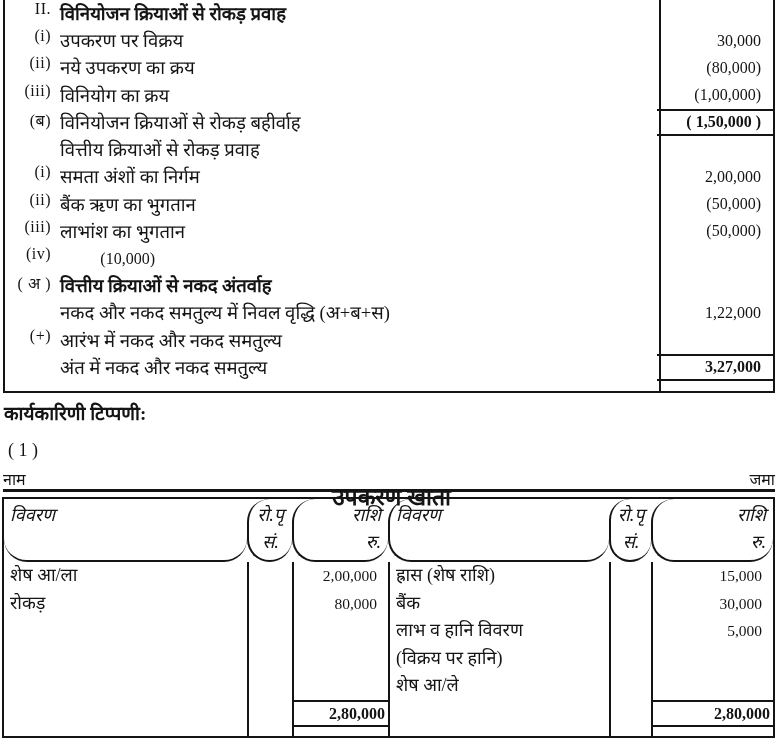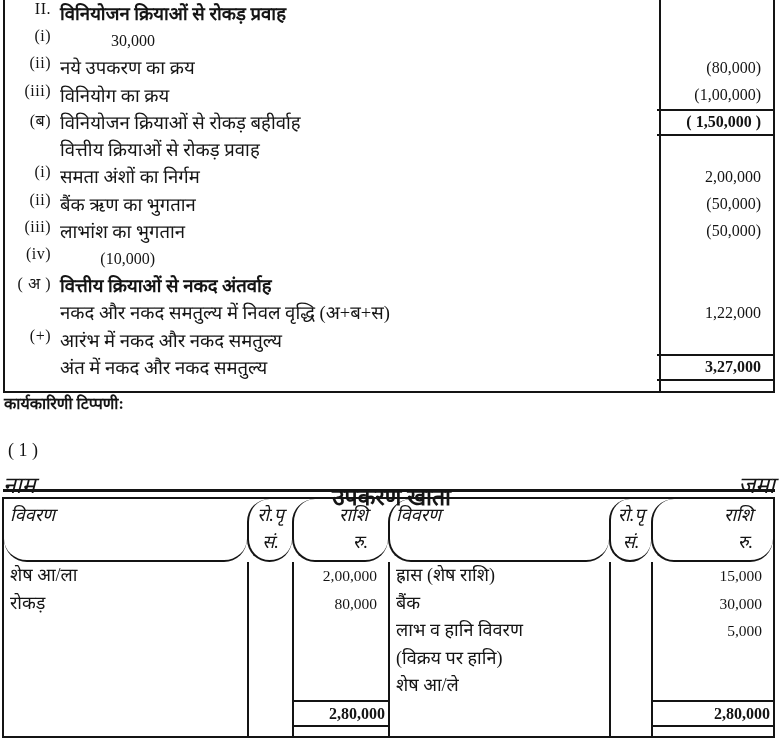--- a/index.html
+++ b/index.html
@@ -28,49 +28,49 @@
     flex:none; width:116px; height:100%;
     display:flex; align-items:center; justify-content:flex-end;
     padding-right:12px; font-size:16px;
   }
   .cf-amount.box { border-top:2px solid #141414; border-bottom:2px solid #141414; }
   .b { font-weight:bold; }
   .cf-spacer { flex:none; height:10px; }
 
   
   .notes-heading {
-    position:absolute; left:4px; top:392px;
-    font-size:16px; font-weight:bold; white-space:nowrap;
+    position:absolute; left:4px; top:400px;
+    font-size:19px; font-weight:bold; white-space:nowrap;
   }
   .note-line { position:absolute; left:0; top:440px; width:783px; height:26px; }
   .note-number { position:absolute; left:8px; top:0; font-size:18px; }
   .account-title {
     position:absolute; left:0; width:100%; text-align:center;
     font-size:23px; font-weight:bold;margin-top:40px;
   }
   .drcr-line {
     position:absolute; left:3px; top:468px; width:772px; height:24px;
     display:flex; justify-content:space-between; align-items:flex-start;
     border-bottom:3px solid #141414;
-    font-style:italic; font-size:23px;gap:28px;
+    font-size:16px;gap:28px;
   }
 
   
   .ledger {
     position:absolute; left:2px; top:497px; width:773px;
     border:2px solid #141414;
     display:grid;
     grid-template-columns:243px 45px 96px 221px 42px 1fr;
     grid-template-rows:63px repeat(5,27.5px) 27px 9px;
   }
   .lc { font-size:18px; padding:0 6px; overflow:hidden; white-space:nowrap; }
   .lc.vl { border-left:2px solid #141414; }
   .lc.hdr { border-bottom:2px solid #141414; font-style:italic; padding-top:3px;border-radius:23px; }
   .lc.hdr.mid { text-align:center; line-height:27px; }
-  .lc.hdr.amt { text-align:right; line-height:27px; padding-right:20px;font-style:italic; }
+  .lc.hdr.amt { text-align:right; line-height:27px; padding-right:7px;font-style:italic; }
   .lc.body-amt { text-align:right; font-size:15.5px; padding-right:11px; line-height:27px; }
   .lc.body-part { line-height:27px; }
   .lc.tot {
     border-top:2px solid #141414; border-bottom:2px solid #141414;
     font-weight:bold; text-align:right; font-size:16px; padding-right:3px;
     line-height:24px;
   }
 </style>
 </head>
 <body>
@@ -80,20 +80,21 @@
   <div class="cf-table">
     <div class="cf-sep"></div>
 
     <div class="cf-row">
         <div class="cf-num">II.</div>
         <div class="cf-label b">विनियोजन क्रियाओं से रोकड़ प्रवाह</div>
         <div class="cf-amount"></div>
       </div>
       <div class="cf-row">
         <div class="cf-num">(i)</div>
+        <div class="cf-label">उपकरण पर विक्रय</div>
         <div class="cf-amount">30,000</div>
       </div>
       <div class="cf-row">
         <div class="cf-num">(ii)</div>
         <div class="cf-label">नये उपकरण का क्रय</div>
         <div class="cf-amount">(80,000)</div>
       </div>
       <div class="cf-row">
         <div class="cf-num">(iii)</div>
         <div class="cf-label">विनियोग का क्रय</div>

